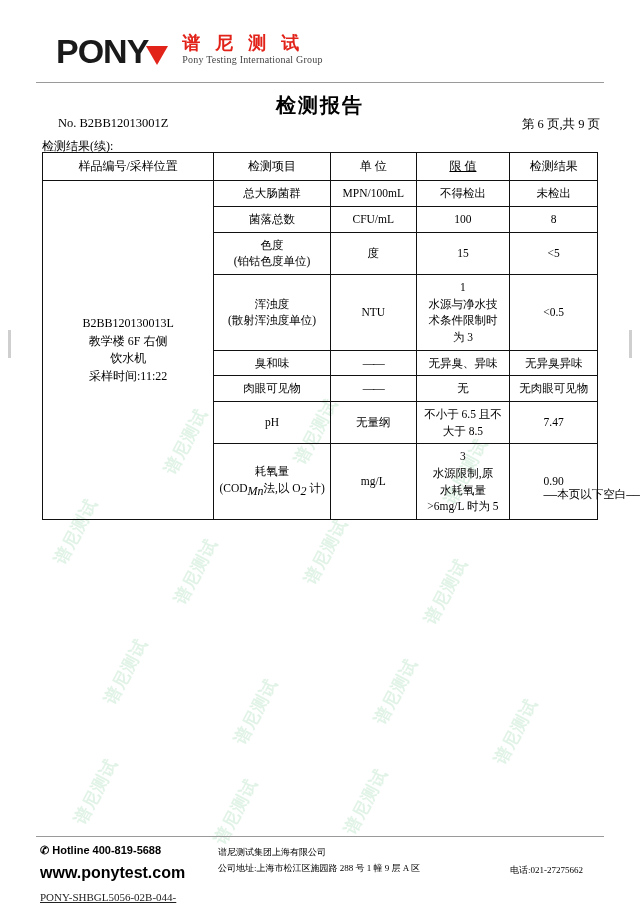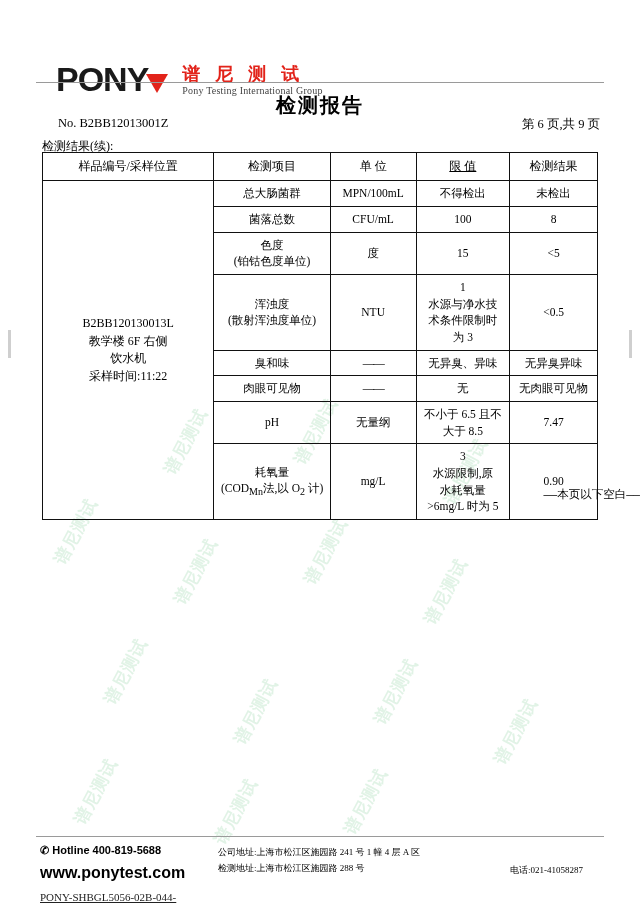--- a/index.html
+++ b/index.html
@@ -39,22 +39,21 @@
     position: relative;
     z-index: 2;
   }
 
   
   .header {
     position: absolute;
     left: 56px;
     top: 34px;
     display: flex;
-    align-items: flex-end;
-    margin-top: 28px;
+    align-items: flex-start;
   }
   .logo-pony {
     font-family: "Liberation Sans", sans-serif;
     font-size: 34px;
     font-weight: bold;
     letter-spacing: -1px;
     color: #1a1a1a;
     line-height: 1;
     position: relative;
   }
@@ -154,22 +153,23 @@
   .col-item   { width: 122px; }
   .col-unit   { width: 82px; }
   .col-limit  { width: 96px; text-decoration: underline; }
   .col-res    { width: 92px; }
 
   .sample-cell {
     line-height: 1.9;
     font-size: 12px;
   }
   .sub {
-    font-size: 10px;
+    font-size: 12px;
     vertical-align: sub;
+    font-style: italic;
   }
   .dash { letter-spacing: -1px; }
 
   .blank-note {
     position: absolute;
     left: 0;
     top: 487px;
     width: 640px;
     text-align: right;
     font-size: 11.5px;
@@ -370,23 +370,23 @@
     <div class="blank-note">——本页以下空白——</div>
 
     <div class="footer-rule"></div>
     <div class="footer">
       <div class="footer-left">
         <div class="hotline">✆ Hotline 400-819-5688</div>
         <div class="site">www.ponytest.com</div>
         <div class="docno">PONY-SHBGL5056-02B-044-2021A</div>
       </div>
       <div class="footer-mid">
-        <div>公司地址:上海市松江区施园路 241 号 1 幢 4 层 A 区</div>
-        <div>检测地址:上海市松江区施园路 288 号</div>
+        <div>谱尼测试集团上海有限公司</div>
+        <div>公司地址:上海市松江区施园路 288 号 1 幢 9 层 A 区</div>
       </div>
-      <div class="footer-right">电话:021-41058287</div>
+      <div class="footer-right">电话:021-27275662</div>
     </div>
 
     <div class="edge-mark-l" style="left:8px; top:330px;"></div>
     <div class="edge-mark-r" style="right:8px; top:330px;"></div>
 
   </div>
 </div>
 
 </body></html>

